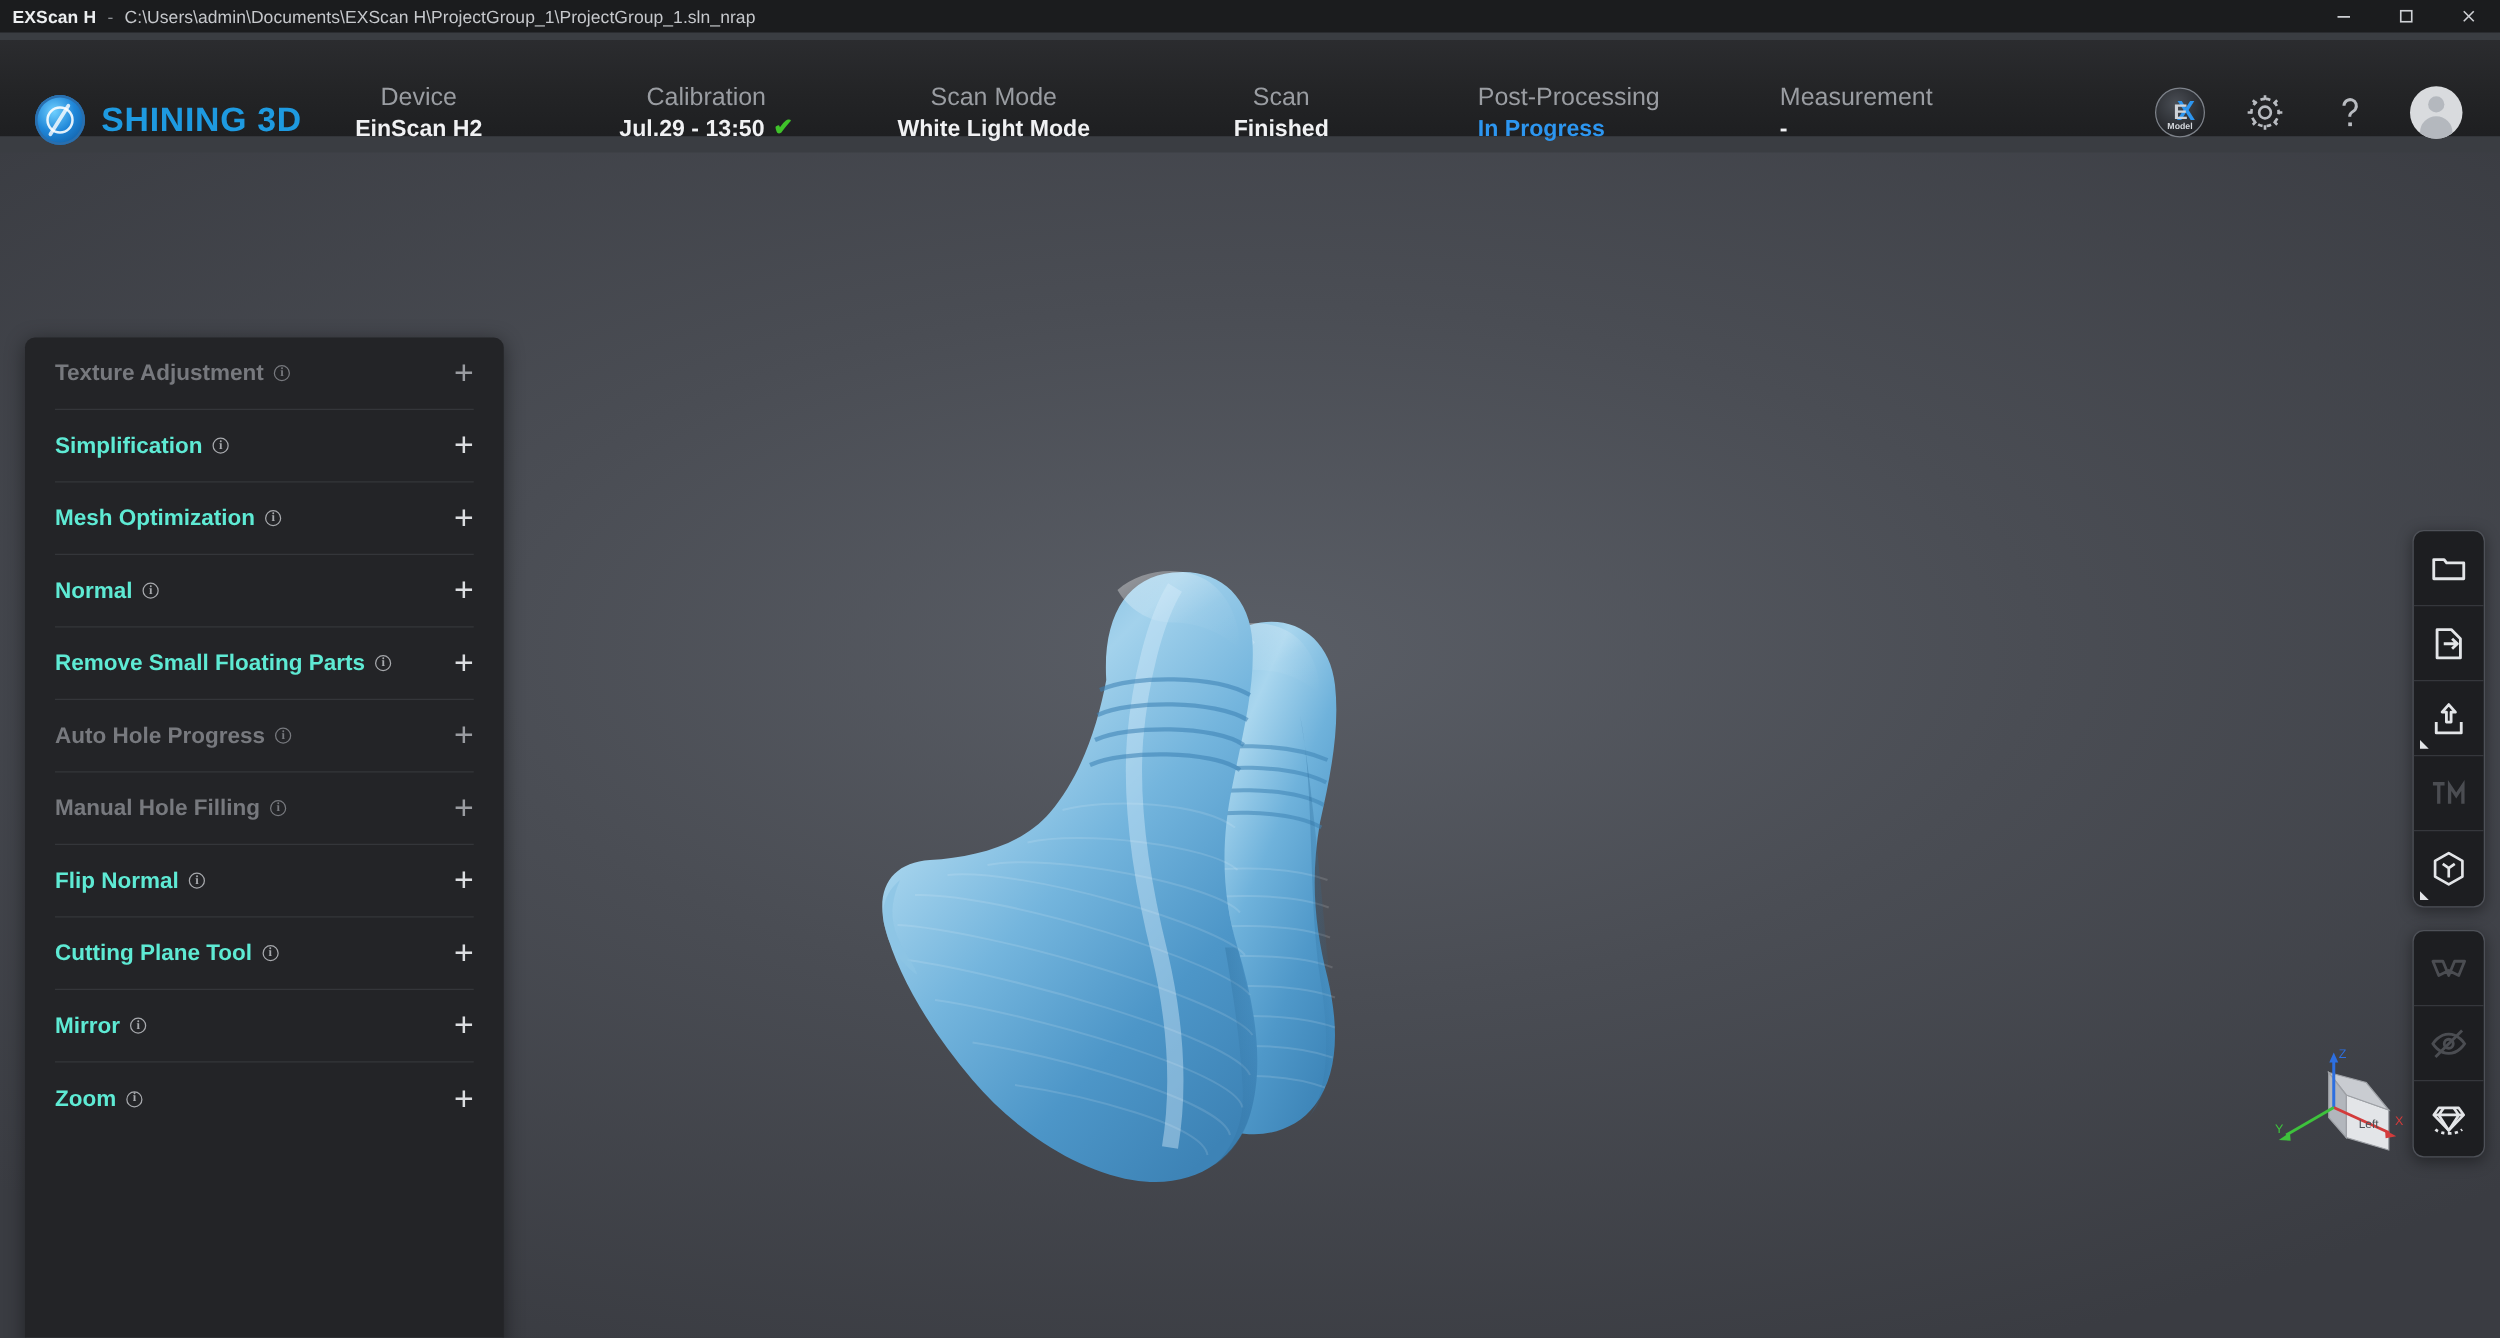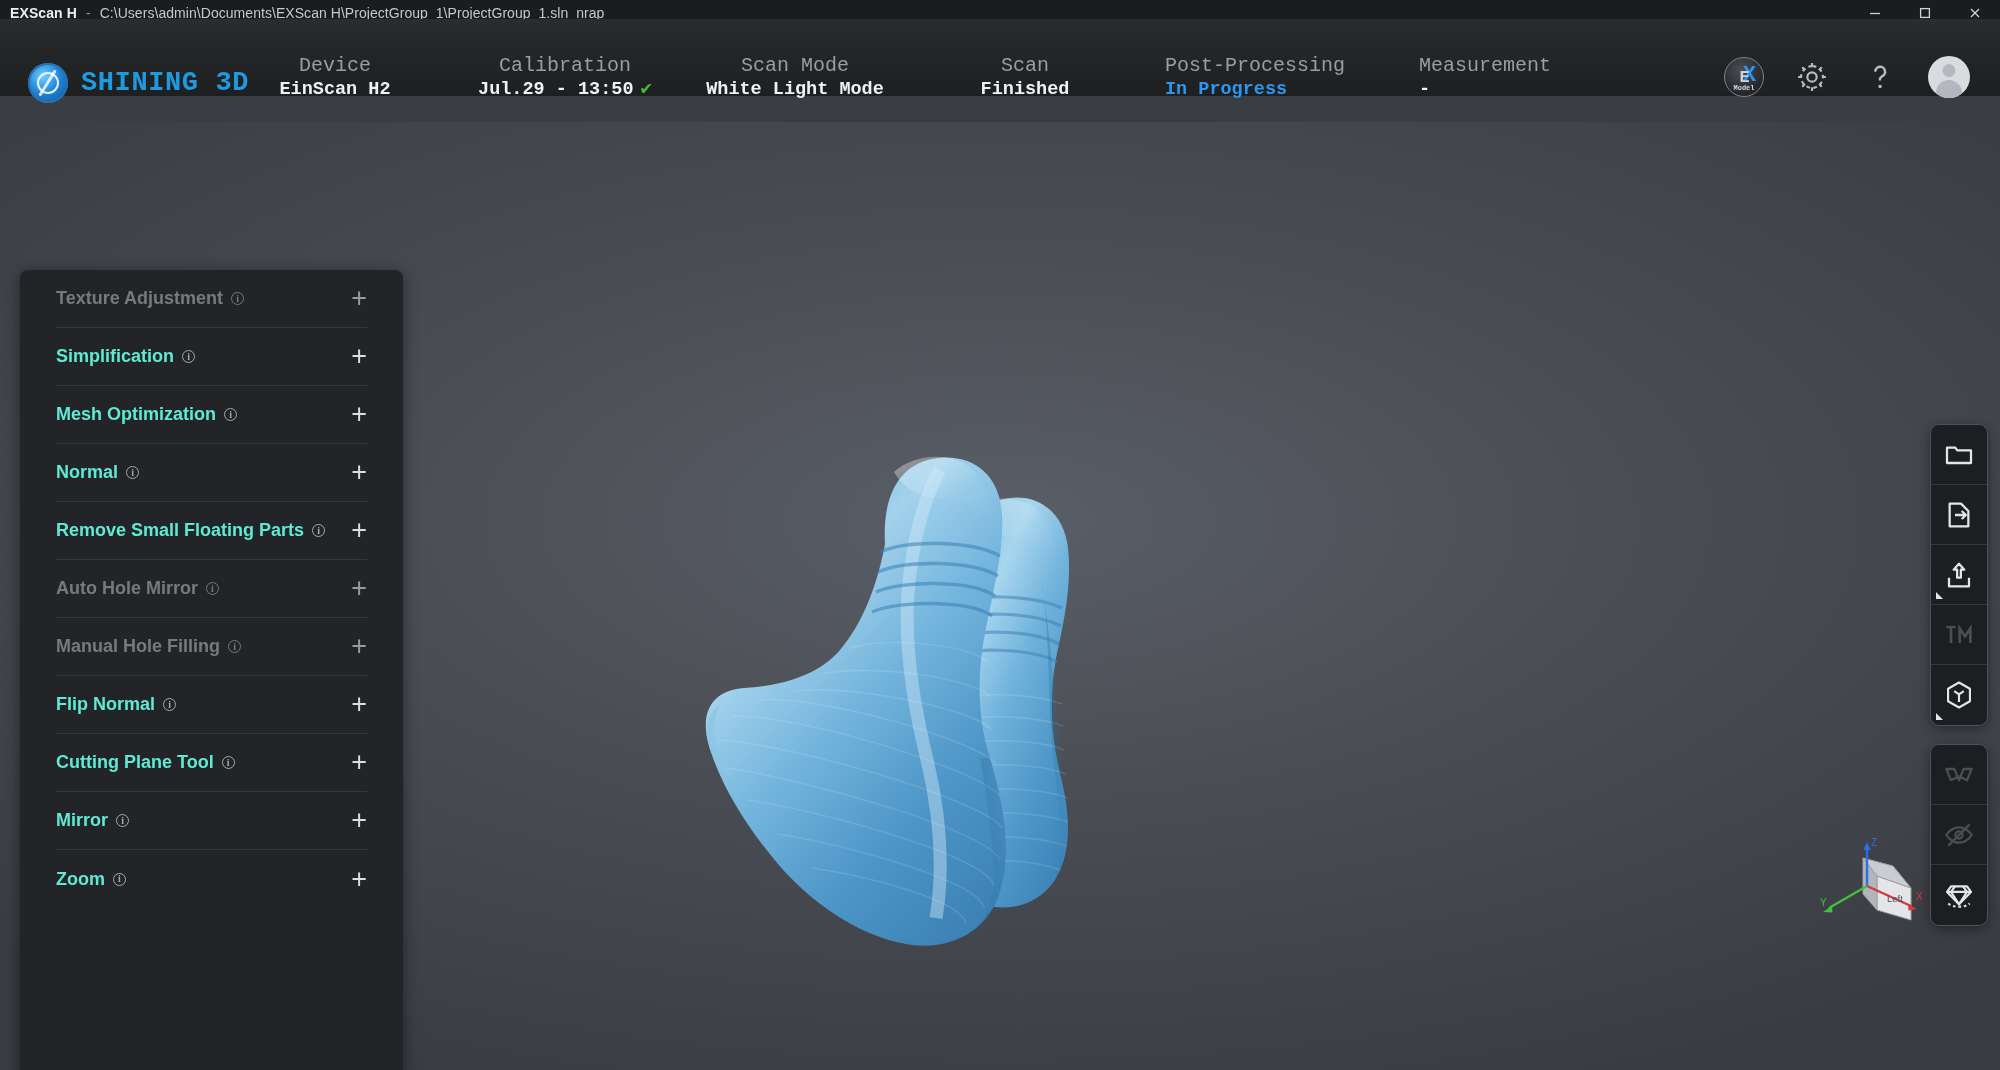--- a/index.html
+++ b/index.html
@@ -24,23 +24,22 @@
   .tb-path { font-size: 14px; color: #c6c8cc; letter-spacing: .05px; }
   .tb-ctrls { margin-left: auto; display: flex; height: 26px; }
   .tb-btn {
     width: 50px; height: 26px; display: flex; align-items: center; justify-content: center;
     color: #cfd1d5;
   }
   .tb-btn svg { display: block; }
 
   
   .header {
-    position: absolute; top: 19px; left: 0; width: 2000px; height: 77px;
+    position: absolute; top: 32px; left: 0; width: 2000px; height: 77px;
     background: linear-gradient(180deg, #2b2c2f 0%, #232426 55%, #1e1f21 100%);
-    font-family: Liberation Mono, monospace;
   }
   .brand { position: absolute; left: 28px; top: 44px; display: flex; align-items: center; }
   .brand-logo {
     width: 40px; height: 40px; border-radius: 50%;
     background: radial-gradient(circle at 38% 33%, #6fd0ff 0%, #1f86d8 45%, #0b4f92 100%);
     position: relative; box-shadow: 0 0 0 2px #2a6fae inset;
   }
   .brand-logo::before {
     content: ""; position: absolute; inset: 9px; border-radius: 50%;
     border: 2.5px solid rgba(255,255,255,.88);
@@ -103,21 +102,21 @@
     position: absolute; left: 20px; top: 148px; width: 383px; height: 878px;
     background: #232427; border-radius: 8px;
     box-shadow: 0 3px 16px rgba(0,0,0,.45);
     overflow: hidden;
   }
   .panel-head {
     height: 48px; display: flex; align-items: center; padding-left: 26px;
     font-size: 19px; font-weight: bold; color: #f2f3f5;
     background: #2b2c30;
   }
-  .panel-list { padding: 0 36px; }
+  .panel-list { padding: 0 24px; }
   .prow {
     height: 58px; display: flex; align-items: center;
     border-bottom: 1px solid #34363a;
   }
   .prow:last-child { border-bottom: none; }
   .prow-label { font-size: 18px; font-weight: bold; color: #5eead4; }
   .prow.disabled .prow-label { color: #77797e; }
   .prow.disabled .info { border-color: #77797e; color: #77797e; }
   .prow.disabled .plus { color: #9a9ca1; }
   .info {
@@ -395,21 +394,21 @@
           <span class="plus">+</span>
         </div>
 
         <div class="prow">
           <span class="prow-label">Remove Small Floating Parts</span>
           <span class="info">i</span>
           <span class="plus">+</span>
         </div>
 
         <div class="prow disabled">
-          <span class="prow-label">Auto Hole Mirror</span>
+          <span class="prow-label">Auto Hole Progress</span>
           <span class="info">i</span>
           <span class="plus">+</span>
         </div>
 
         <div class="prow disabled">
           <span class="prow-label">Manual Hole Filling</span>
           <span class="info">i</span>
           <span class="plus">+</span>
         </div>
 

